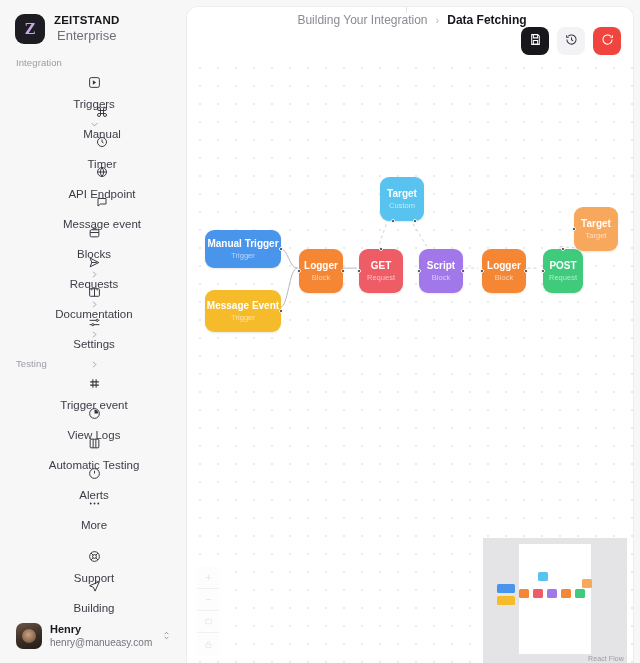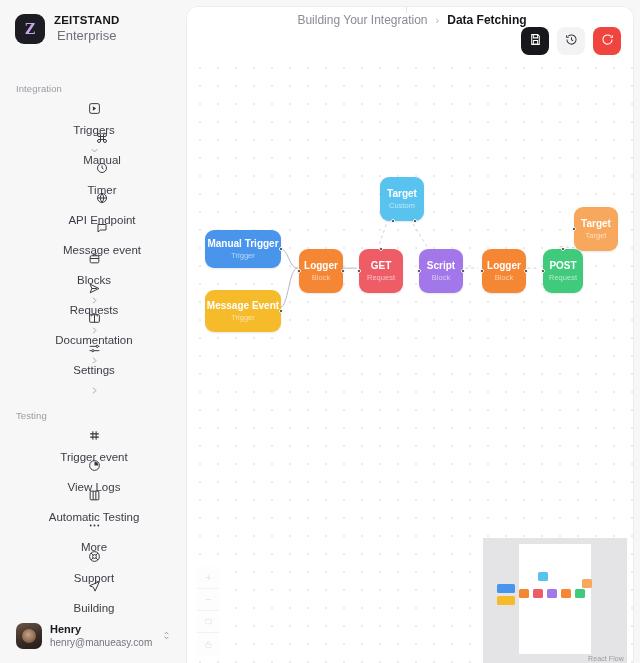--- a/index.html
+++ b/index.html
@@ -31,21 +31,21 @@
     font-size: 14px; font-weight: 700; color: #c9a6e8;
     font-family: "DejaVu Serif", serif; line-height: 1;
     transform: translateY(-0.5px);
   }
   .brand-text { display: flex; flex-direction: column; line-height: 1.15; align-items: center; }
   .brand-name { font-size: 11.5px; font-weight: 700; color: #15151a; letter-spacing: .2px; }
   .brand-sub { font-size: 13px; color: #6e6e78; margin-top: 1px; }
 
   .section-label {
     font-size: 9.5px; color: #9a9aa4; padding: 0 0 0 16px;
-    margin-top: 39px; margin-bottom: 7px; letter-spacing: .1px;
+    margin-top: 13px; margin-bottom: 7px; letter-spacing: .1px;
   }
   .nav-item {
     display: flex; align-items: center; gap: 9px;
     height: 23px; padding: 0 14px 0 16px; cursor: pointer;
     color: #3c3c46; font-size: 11.5px; position: relative;
     margin-bottom: 0;
   }
   .nav-row { margin-bottom: 7px; flex-direction: column; }
   .nav-item .ico { width: 14px; height: 14px; flex: 0 0 14px; display: flex; align-items: center; justify-content: center; color: #33333c; }
   .nav-item .lbl { flex: 1; white-space: nowrap; }
@@ -319,20 +319,29 @@
     <div class="nav-item nav-row">
       <span class="ico">
         <svg width="13" height="13" viewBox="0 0 24 24" fill="none" stroke="currentColor" stroke-width="1.8">
             <rect x="4" y="4" width="16" height="16" rx="1.5"></rect>
             <path d="M9.5 4v16M14.5 4v16"></path>
           </svg>
       </span>
       <span class="lbl">Automatic Testing</span>
     </div>
 
+    <div class="nav-item nav-row">
+      <span class="ico">
+        <svg width="13" height="13" viewBox="0 0 24 24" fill="none" stroke="currentColor" stroke-width="1.8">
+            <circle cx="12" cy="12" r="9"></circle>
+            <path d="M12 7v5M12 16h.01"></path>
+          </svg>
+      </span>
+      <span class="lbl">Alerts</span>
+    </div>
 
     <div class="nav-item nav-row">
       <span class="ico">
         <svg width="13" height="13" viewBox="0 0 24 24" fill="currentColor">
             <circle cx="5" cy="12" r="1.7"></circle>
             <circle cx="12" cy="12" r="1.7"></circle>
             <circle cx="19" cy="12" r="1.7"></circle>
           </svg>
       </span>
       <span class="lbl">More</span>

